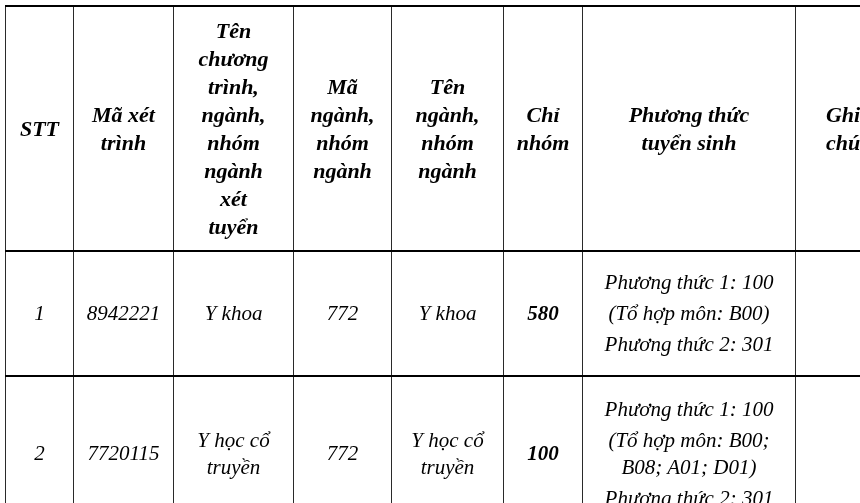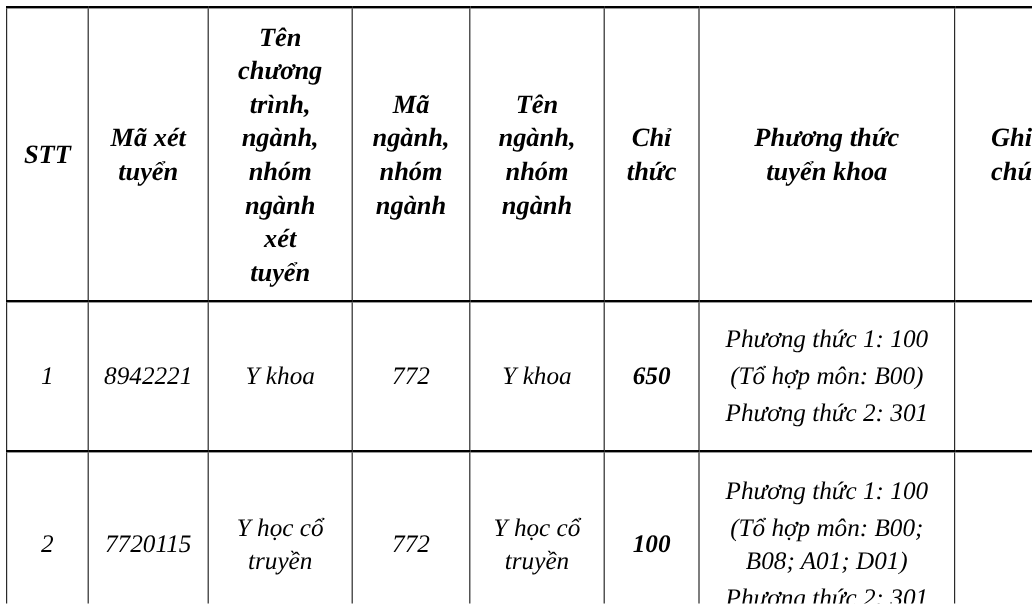--- a/index.html
+++ b/index.html
@@ -76,52 +76,52 @@
     <col style="width:98px">
     <col style="width:112px">
     <col style="width:79px">
     <col style="width:213px">
     <col style="width:95px">
   </colgroup>
   <tbody>
     <tr class="header-row">
       <th>STT</th>
       <th>Mã xét
-tuyển</th>
+trình</th>
       <th>Tên
 chương
 trình,
 ngành,
 nhóm
 ngành
 xét
 tuyển</th>
       <th>Mã
 ngành,
 nhóm
 ngành</th>
       <th>Tên
 ngành,
 nhóm
 ngành</th>
       <th>Chỉ
-thức</th>
+nhóm</th>
       <th>Phương thức
-tuyển khoa</th>
+tuyển sinh</th>
       <th>Ghi
 chú</th>
     </tr>
 
     <tr class="data-row-1">
       <td>1</td>
       <td>8942221</td>
       <td class="left-cell">Y khoa</td>
       <td>772</td>
       <td class="left-cell">Y khoa</td>
-      <td class="chitieu-cell">650</td>
+      <td class="chitieu-cell">580</td>
       <td class="methods-cell">
         <p>Phương thức 1: 100</p>
         <p>(Tổ hợp môn: B00)</p>
         <p>Phương thức 2: 301</p>
       </td>
       <td></td>
     </tr>
 
     <tr class="data-row-2">
       <td>2</td>

